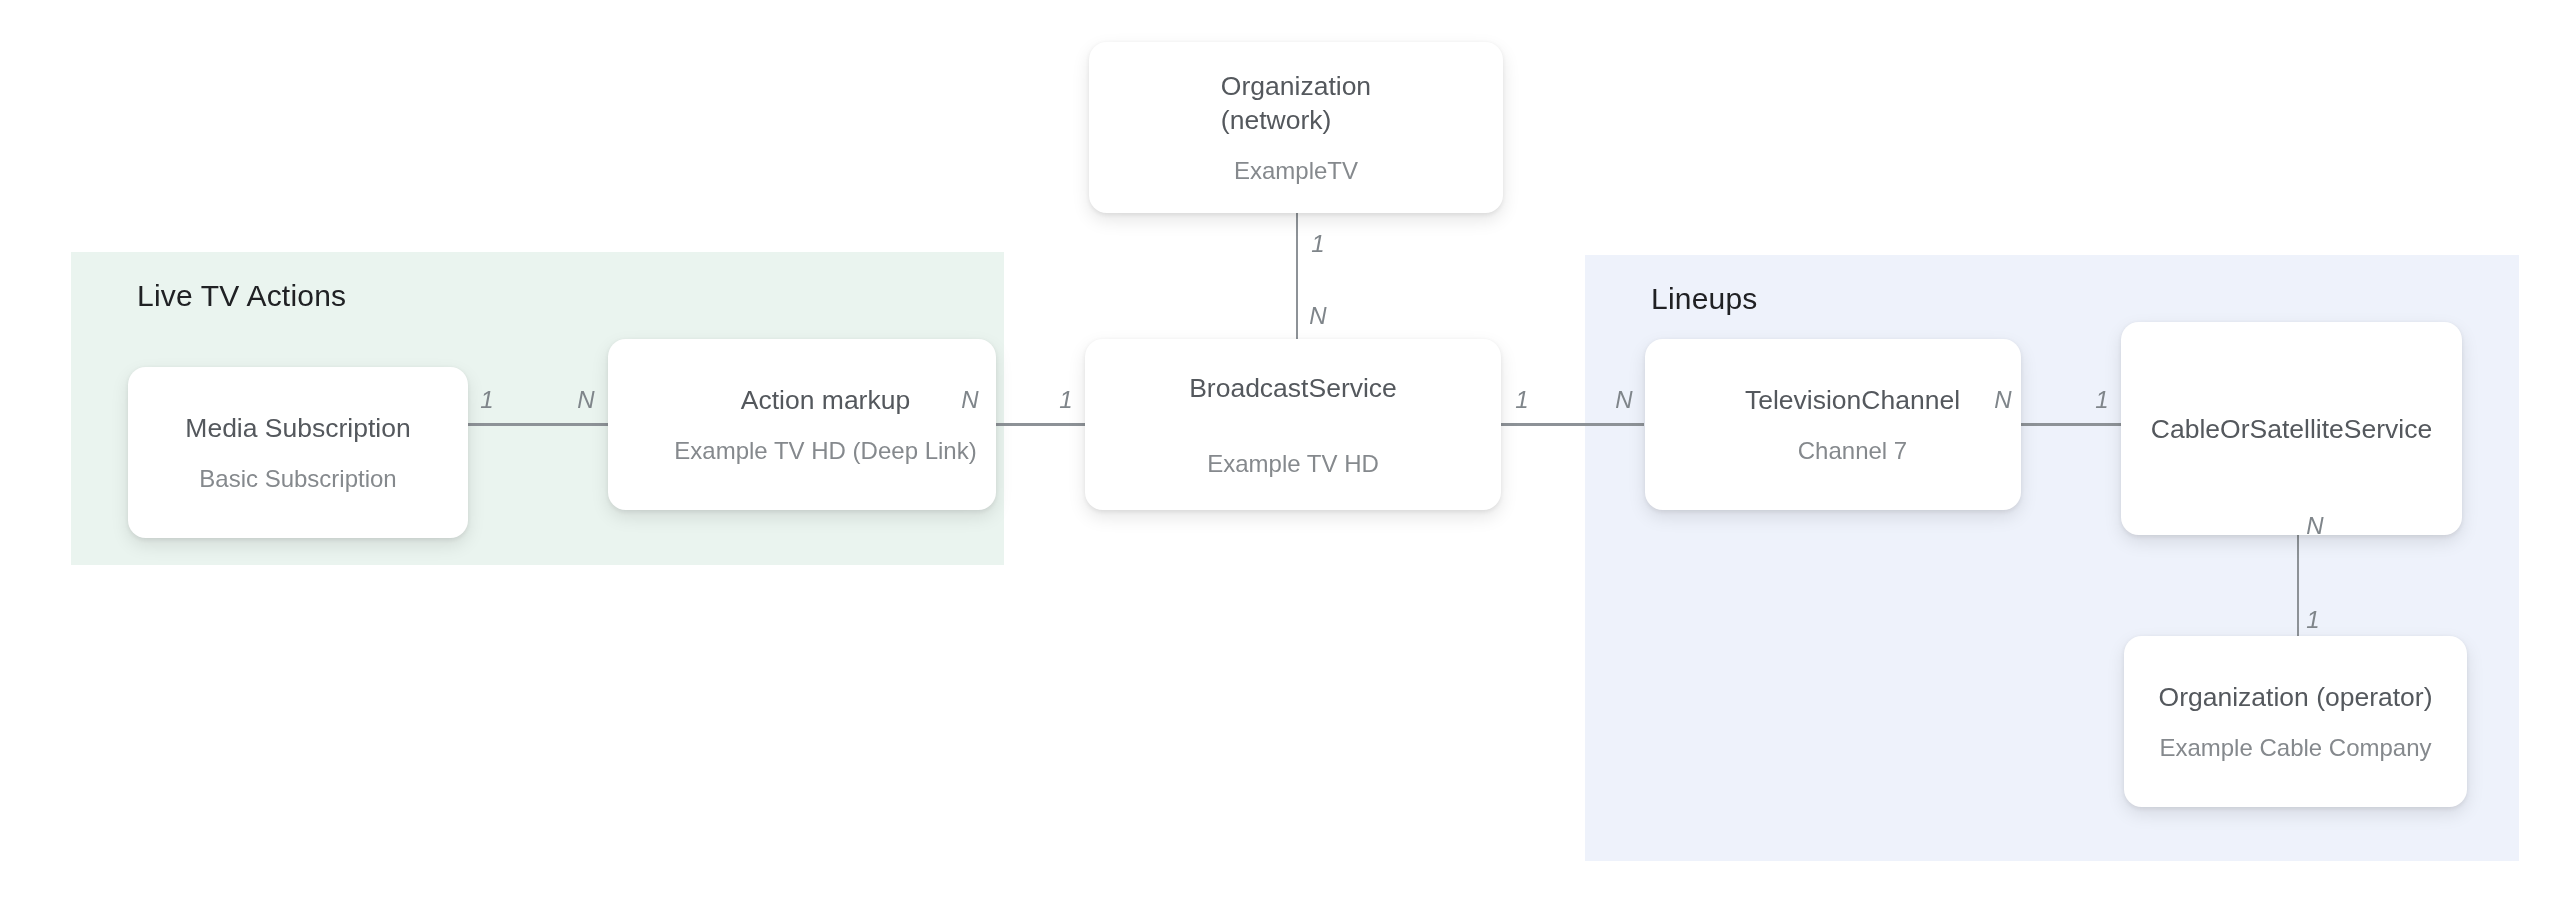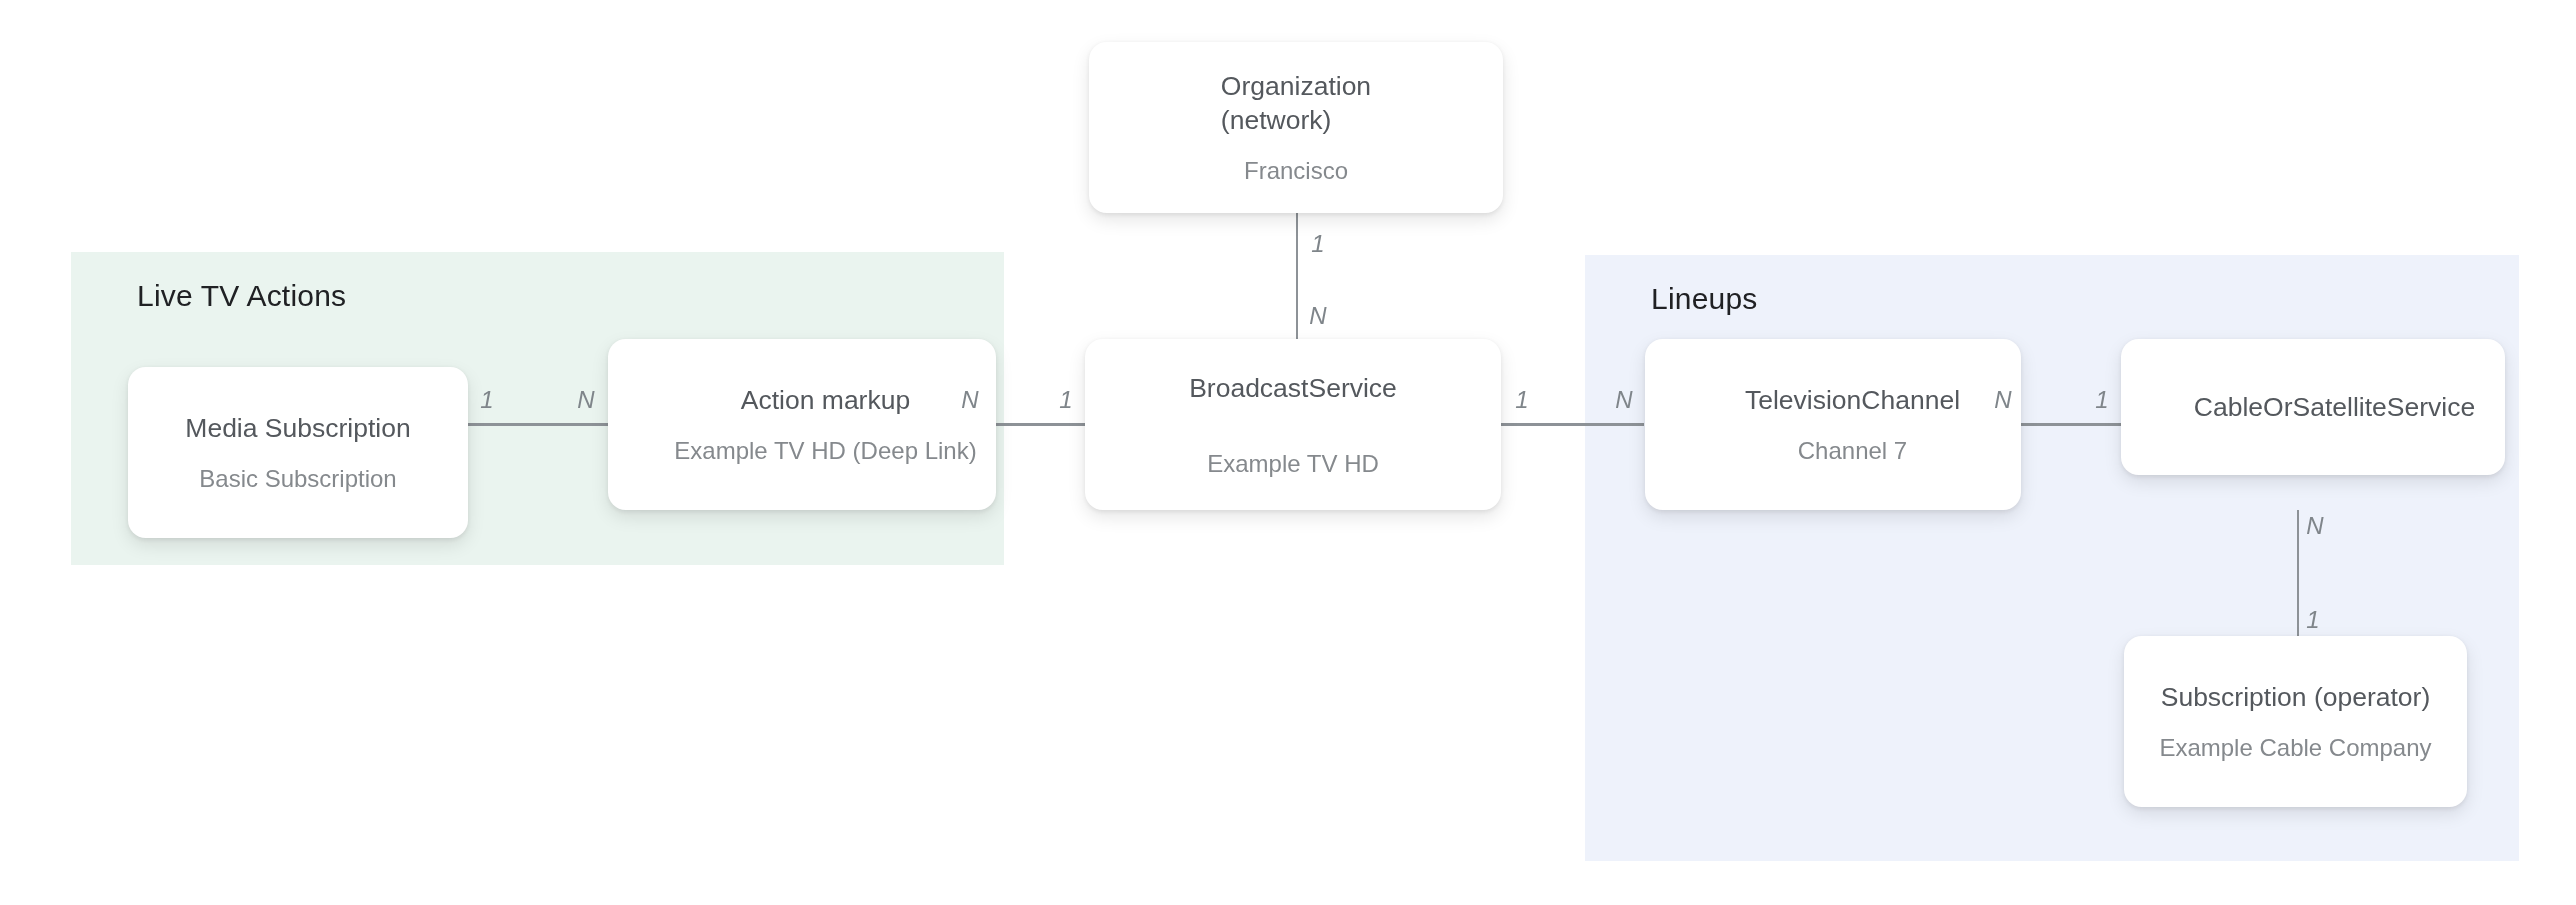--- a/index.html
+++ b/index.html
@@ -93,39 +93,39 @@
     <div class="cardinality" style="left: 2102px; top: 400px;">1</div>
     <div class="edge v" style="left: 1296px; top: 213px; height: 126px;"></div>
     <div class="cardinality" style="left: 1318px; top: 244px;">1</div>
     <div class="cardinality" style="left: 1318px; top: 316px;">N</div>
     <div class="edge v" style="left: 2297px; top: 510px; height: 127px;"></div>
     <div class="cardinality" style="left: 2315px; top: 526px;">N</div>
     <div class="cardinality" style="left: 2313px; top: 620px;">1</div>
     <div class="node" style="left: 1089px; top: 42px; width: 414px; height: 171px;">
       <div class="node-title">Organization
 (network)</div>
-      <div class="node-subtitle">Francisco</div>
+      <div class="node-subtitle">ExampleTV</div>
     </div>
     <div class="node" style="left: 128px; top: 339px; width: 340px; height: 171px; margin-top: 28px;">
       <div class="node-title">Media Subscription</div>
       <div class="node-subtitle">Basic Subscription</div>
     </div>
     <div class="node" style="left: 608px; top: 339px; width: 341px; height: 171px; padding-left: 47px;">
       <div class="node-title">Action markup</div>
       <div class="node-subtitle">Example TV HD (Deep Link)</div>
     </div>
     <div class="node" style="left: 1085px; top: 339px; width: 416px; height: 171px; gap: 44px;">
       <div class="node-title">BroadcastService</div>
       <div class="node-subtitle">Example TV HD</div>
     </div>
     <div class="node" style="left: 1645px; top: 339px; width: 337px; height: 171px; padding-left: 39px;">
       <div class="node-title">TelevisionChannel</div>
       <div class="node-subtitle">Channel 7</div>
     </div>
-    <div class="node" style="left: 2121px; top: 339px; width: 341px; height: 136px; padding-left: 43px;">
+    <div class="node" style="left: 2121px; top: 322px; width: 341px; height: 213px;">
       <div class="node-title">CableOrSatelliteService</div>
     </div>
     <div class="node" style="left: 2124px; top: 636px; width: 343px; height: 171px;">
-      <div class="node-title">Subscription (operator)</div>
+      <div class="node-title">Organization (operator)</div>
       <div class="node-subtitle">Example Cable Company</div>
     </div>
   </div>
 
 
 </body></html>

